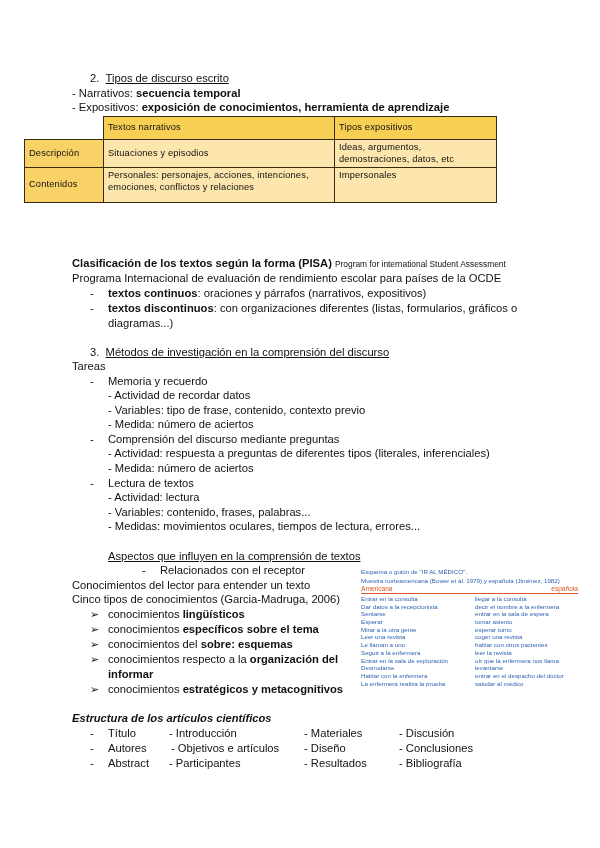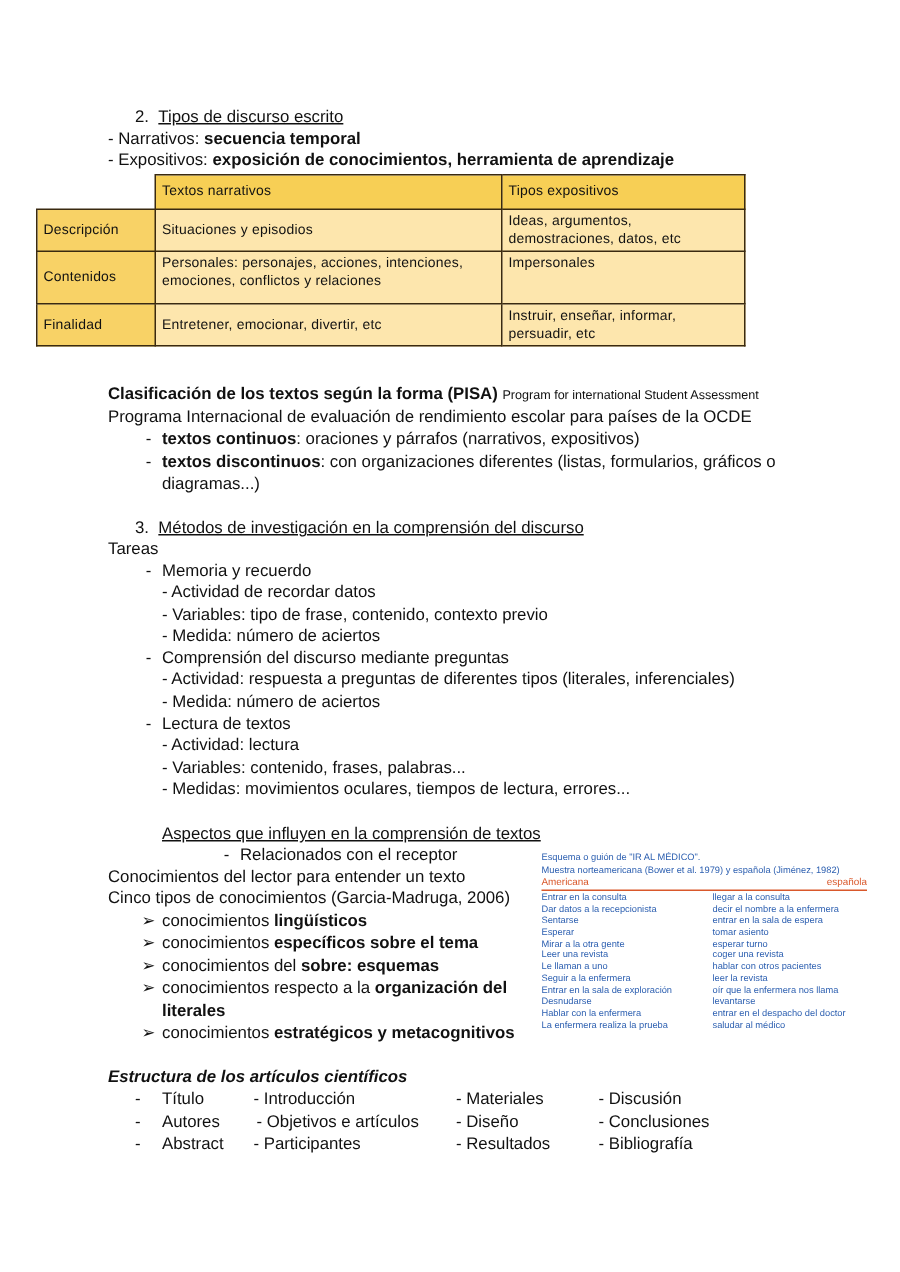--- a/index.html
+++ b/index.html
@@ -16,21 +16,21 @@
   table.cmp td.blank { border: none; border-bottom: 1px solid #3a2a10; border-right: 1px solid #3a2a10; background: #fff; }
   table.cmp tr.head td.h { background: #f7cf55; height: 18px; vertical-align: middle; }
   table.cmp td.lab { background: #f8d266; width: 70px; vertical-align: middle; }
   table.cmp td.cell { background: #fde6ad; }
   table.cmp tr.r1 td { height: 18px; vertical-align: middle; }
   table.cmp tr.r2 td { height: 30px; }
   table.cmp tr.r3 td { height: 18px; vertical-align: middle; }
   table.cmp tr.r4 td { height: 17px; vertical-align: middle; }
   table.cmp td.c1 { width: 222px; }
 
-  .line { font-size: 11.2px; line-height: 14.6px; text-align: center; }
+  .line { font-size: 11.2px; line-height: 14.6px; }
   .dash { display: inline-block; width: 36px; }
   .arrow { font-size: 11px; }
 
   
   .script-img { position: absolute; left: 358px; top: 568px; width: 232px; height: 140px;
                 font-size: 6.2px; color: #2c5fb0; line-height: 7.7px; }
   .script-img .t { position: absolute; left: 3px; white-space: nowrap; }
   .script-img .hdr { position: absolute; left: 3px; right: 12px; top: 17px; border-bottom: 1px solid #d9582b;
                      color: #d9582b; font-size: 6.6px; height: 8px; }
   .script-img .hdr .l { position: absolute; left: 0; }
@@ -60,25 +60,20 @@
   </tr>
   <tr class="r1">
     <td class="lab">Descripción</td>
     <td class="cell c1">Situaciones y episodios</td>
     <td class="cell">Ideas, argumentos, demostraciones, datos, etc</td>
   </tr>
   <tr class="r2">
     <td class="lab">Contenidos</td>
     <td class="cell c1" style="white-space:normal;">Personales: personajes, acciones, intenciones, emociones, conflictos y relaciones</td>
     <td class="cell">Impersonales</td>
-  </tr>
-  <tr class="r4">
-    <td class="lab">Finalidad</td>
-    <td class="cell c1">Entretener, emocionar, divertir, etc</td>
-    <td class="cell">Instruir, enseñar, informar, persuadir, etc</td>
   </tr>
 </tbody>
   </table>
 
 <div class="abs line" style="left:72px; top:256px;">
   <b>Clasificación de los textos según la forma (PISA)</b>
   <span style="font-size:8.4px;">Program for international Student Assessment</span>
 </div>
 <div class="abs line" style="left:72px; top:271px;">Programa Internacional de evaluación de rendimiento escolar para países de la OCDE</div>
 <div class="abs line" style="left:90px; top:286px;">
@@ -110,21 +105,21 @@
 
 <div class="abs line u" style="left:108px; top:549px;">Aspectos que influyen en la comprensión de textos</div>
 <div class="abs line" style="left:126px; top:563px;margin-left:16px;"><span class="dash" style="width:18px;">-</span><span>Relacionados con el receptor</span></div>
 <div class="abs line" style="left:72px; top:578px;">Conocimientos del lector para entender un texto</div>
 <div class="abs line" style="left:72px; top:592px;">Cinco tipos de conocimientos (Garcia-Madruga, 2006)</div>
 
 <div class="abs line" style="left:90px; top:607px;"><span class="arrow" style="display:inline-block;width:18px;">➢</span><span>conocimientos </span><b>lingüísticos</b></div>
 <div class="abs line" style="left:90px; top:622px;"><span class="arrow" style="display:inline-block;width:18px;">➢</span><span>conocimientos </span><b>específicos sobre el tema</b></div>
 <div class="abs line" style="left:90px; top:637px;"><span class="arrow" style="display:inline-block;width:18px;">➢</span><span>conocimientos del </span><b>sobre: esquemas</b></div>
 <div class="abs line" style="left:90px; top:652px;"><span class="arrow" style="display:inline-block;width:18px;">➢</span><span>conocimientos respecto a la </span><b>organización del</b></div>
-<div class="abs line" style="left:108px; top:667px;"><b>literales</b></div>
+<div class="abs line" style="left:108px; top:667px;"><b>informar</b></div>
 <div class="abs line" style="left:90px; top:682px;"><span class="arrow" style="display:inline-block;width:18px;">➢</span><span>conocimientos </span><b>estratégicos y metacognitivos</b></div>
 
 <div class="script-img">
   <div class="t" style="top:0px;">Esquema o guión de "IR AL MÉDICO".</div>
   <div class="t" style="top:8.5px;">Muestra norteamericana (Bower et al. 1979) y española (Jiménez, 1982)</div>
   <div class="hdr">
     <span class="l">Americana</span>
     <span class="r">española</span>
   </div>
   <div class="col" id="col-left" style="left:3px;">

